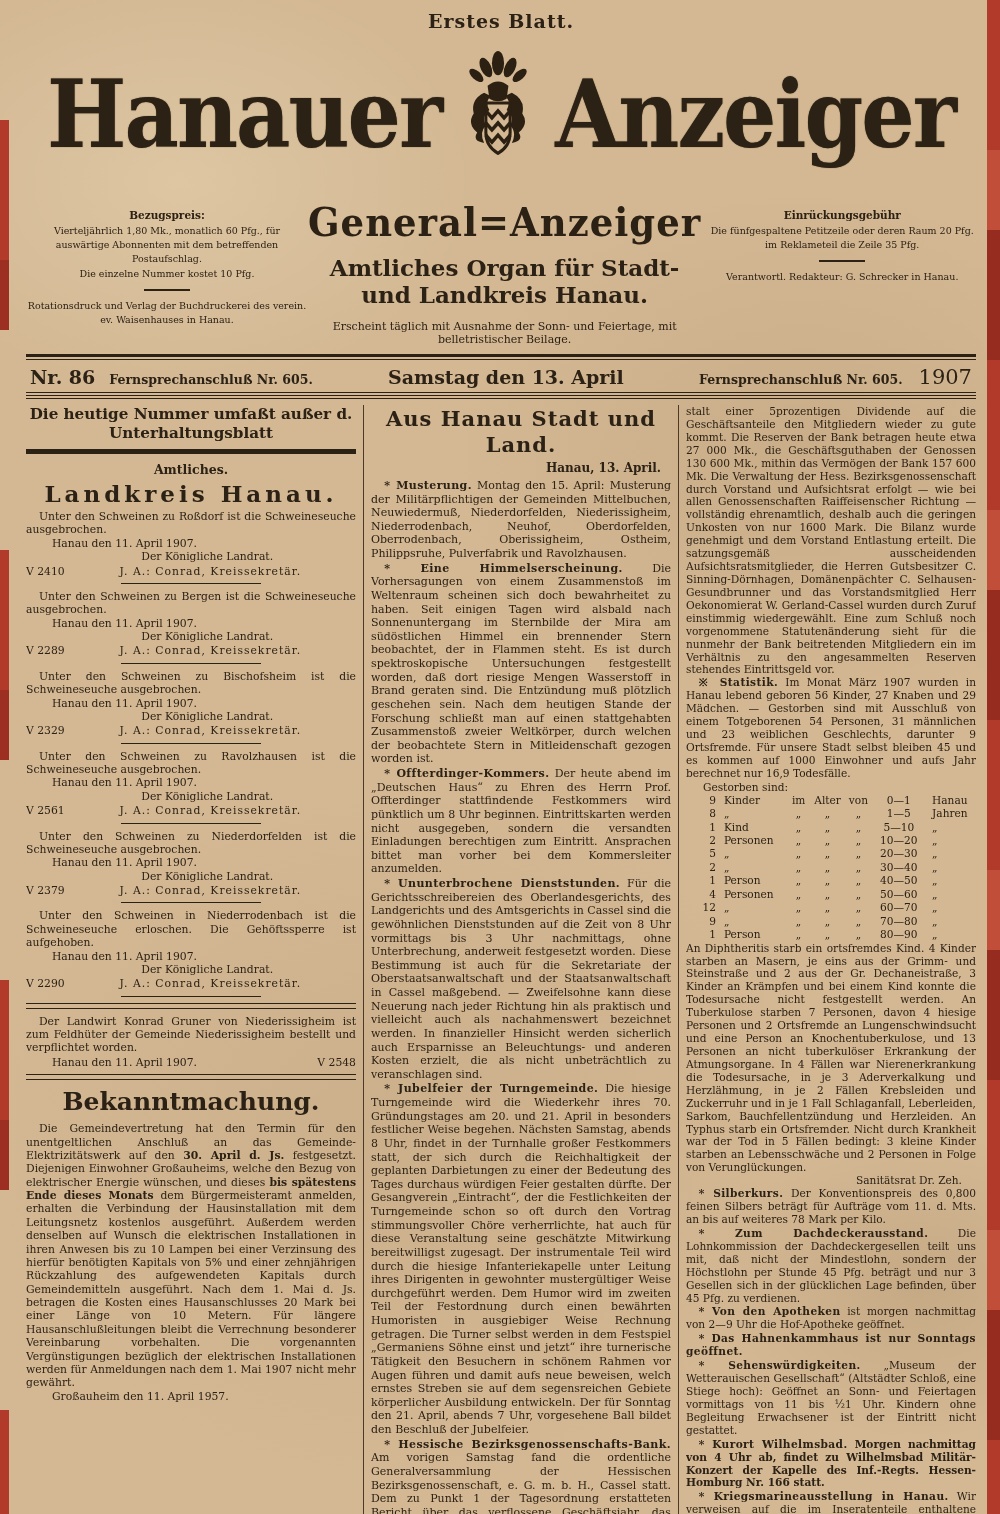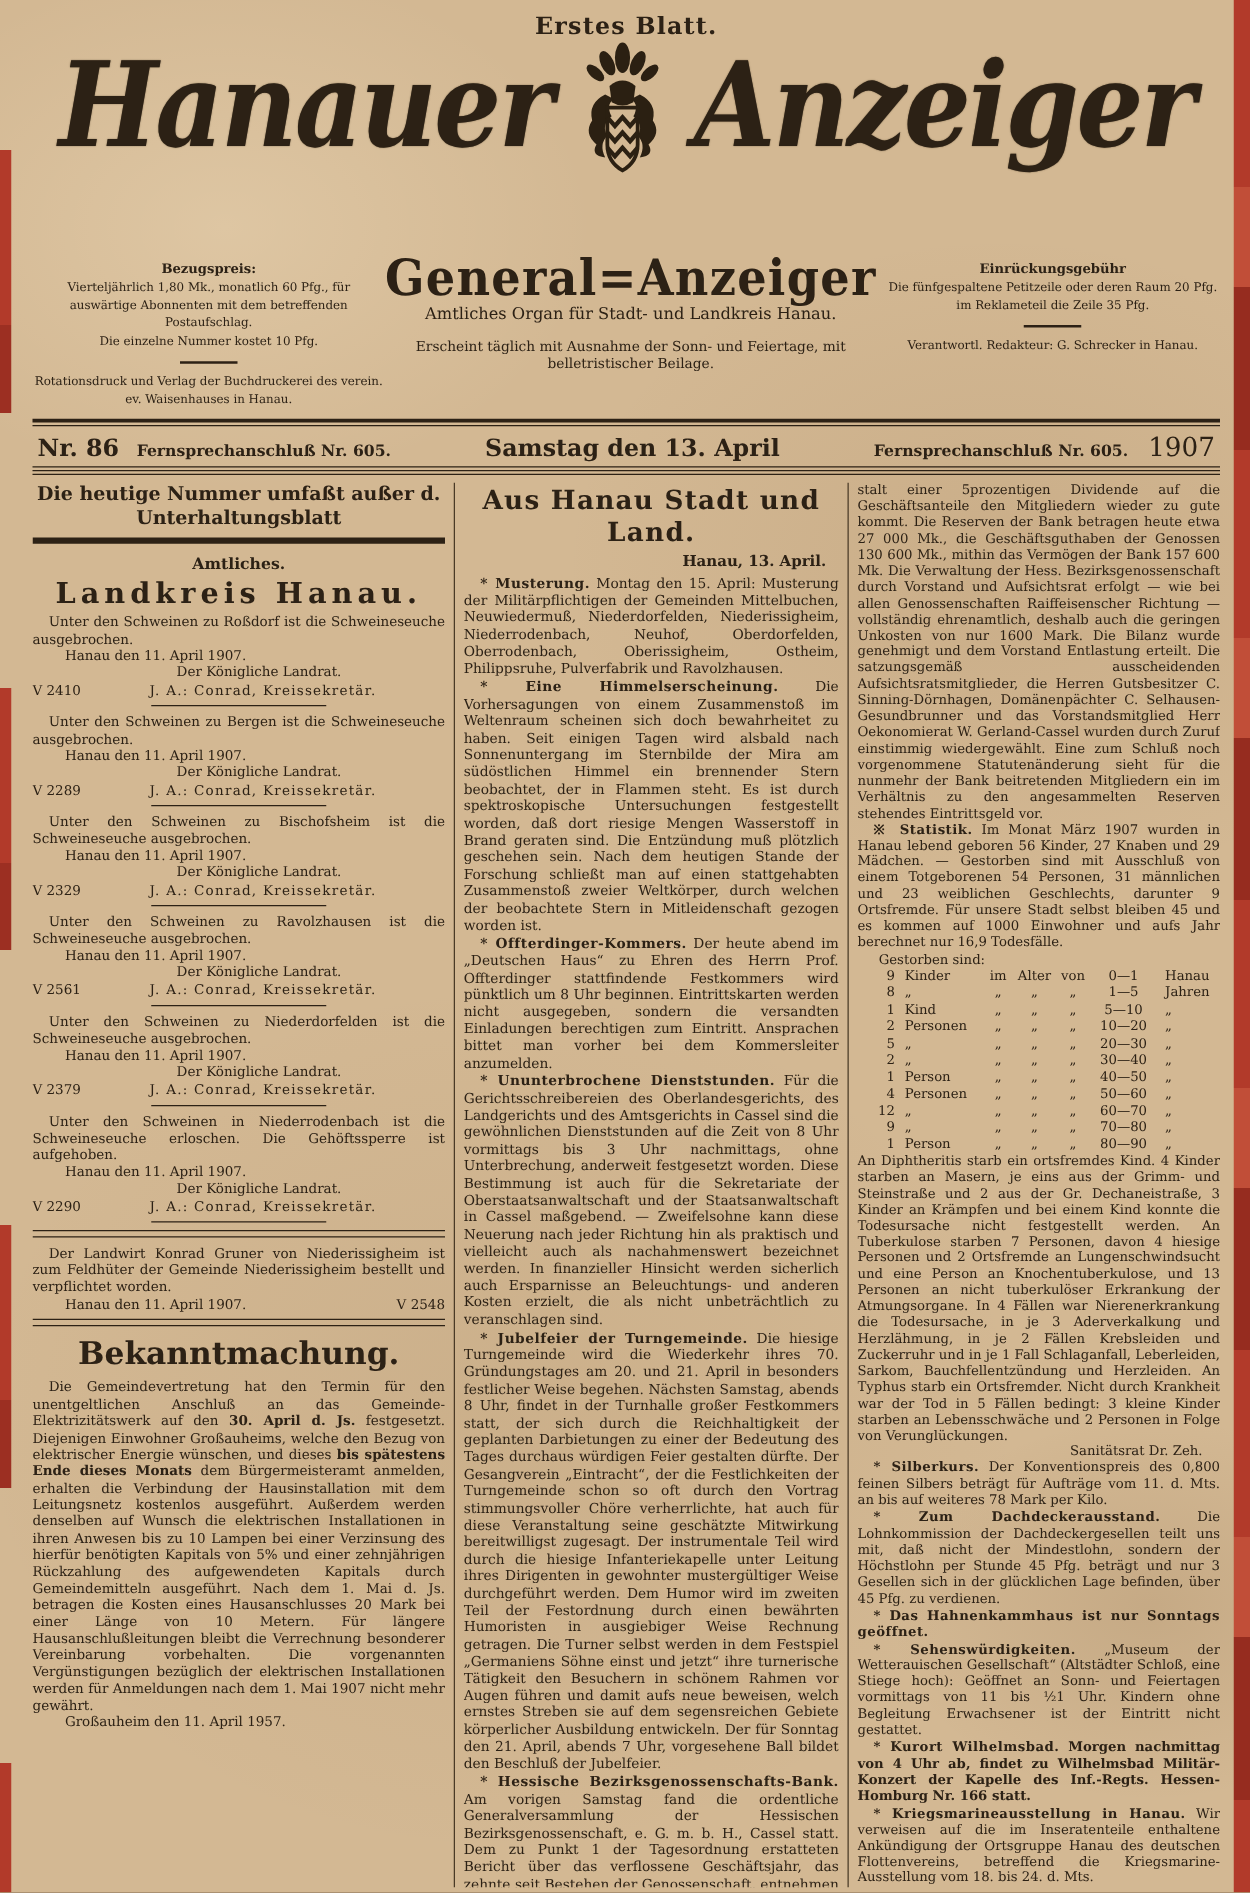--- a/index.html
+++ b/index.html
@@ -13,31 +13,31 @@
       #d3b893;}
   .edge{position:absolute;top:0;height:100%;z-index:5;}
   .edge-left{left:0;width:9px;
     background:repeating-linear-gradient(180deg, transparent 0 120px, #b23a2a 120px 260px, #9c2f22 260px 330px, transparent 330px 430px);}
   .edge-right{right:0;width:13px;
     background:repeating-linear-gradient(180deg, #b23a2a 0 150px, #c14e38 150px 230px, #962c1f 230px 360px);}
   .inner{position:absolute;left:26px;right:24px;top:0;bottom:0;}
 
   
   .edition{margin-top:10px;text-align:center;font-weight:bold;font-size:19px;letter-spacing:1px;}
-  .mastrow{display:flex;justify-content:center;align-items:flex-start;gap:18px;height:158px;margin-top:2px;font-style:italic;}
+  .mastrow{display:flex;justify-content:center;align-items:center;gap:18px;height:158px;margin-top:2px;}
   .mastword{font-size:84px;font-weight:bold;letter-spacing:-2px;transform:scaleY(1.12);
     text-shadow:0 0 1px rgba(40,28,12,.7);white-space:nowrap;}
   .crest{flex:0 0 auto;margin-top:-6px;}
   .subrow{display:flex;margin-top:6px;align-items:stretch;}
   .sidebox{flex:0 0 282px;font-size:9.5px;text-align:center;line-height:1.5;padding-top:10px;}
   .sidebox .boxtitle{font-weight:bold;font-size:10.5px;}
   .sidebox .boxsep{width:46px;border-top:2px solid #2c2115;margin:8px auto;}
   .centerbox{flex:1;text-align:center;}
   .genanz{font-size:37px;font-weight:bold;letter-spacing:1px;margin-top:2px;transform:scaleY(1.08);}
-  .organ{font-size:13px;font-weight:normal;}
+  .organ{font-size:23px;font-weight:bold;margin-top:10px;}
   .publish{font-size:11px;margin-top:12px;}
   .rule-heavy{border-top:3px solid #2c2115;border-bottom:1px solid #2c2115;height:2px;margin-top:8px;}
   .dateline{display:flex;align-items:baseline;padding:5px 4px 3px 4px;}
   .dl-issue{font-weight:bold;font-size:19px;flex:0 0 auto;}
   .dl-phone{font-weight:bold;font-size:12.5px;margin-left:14px;flex:1;}
   .dl-date{font-weight:bold;font-size:19px;flex:1;text-align:center;}
   .dl-phone2{font-weight:bold;font-size:12.5px;flex:1;text-align:right;margin-right:16px;}
   .dl-year{font-size:21px;flex:0 0 auto;}
   .rule-triple{height:5px;border-top:1px solid #2c2115;border-bottom:1px solid #2c2115;
     background:linear-gradient(#2c2115,#2c2115) center/100% 1px no-repeat;}
@@ -398,20 +398,21 @@
           </div>
         <p>An Diphtheritis starb ein ortsfremdes Kind. 4 Kinder starben an Masern, je eins aus der Grimm- und Steinstraße und 2 aus der Gr. Dechaneistraße, 3 Kinder an Krämpfen und bei einem Kind konnte die Todesursache nicht festgestellt werden. An Tuberkulose starben 7 Personen, davon 4 hiesige Personen und 2 Ortsfremde an Lungenschwindsucht und eine Person an Knochentuberkulose, und 13 Personen an nicht tuberkulöser Erkrankung der Atmungsorgane. In 4 Fällen war Nierenerkrankung die Todesursache, in je 3 Aderverkalkung und Herzlähmung, in je 2 Fällen Krebsleiden und Zuckerruhr und in je 1 Fall Schlaganfall, Leberleiden, Sarkom, Bauchfellentzündung und Herzleiden. An Typhus starb ein Ortsfremder. Nicht durch Krankheit war der Tod in 5 Fällen bedingt: 3 kleine Kinder starben an Lebensschwäche und 2 Personen in Folge von Verunglückungen.</p>
         <div class="stat-sig">Sanitätsrat Dr. Zeh.</div>
 
         <div>
 
             <p class="art"><b class="lead">* Silberkurs.</b> <span>Der Konventionspreis des 0,800 feinen Silbers beträgt für Aufträge vom 11. d. Mts. an bis auf weiteres 78 Mark per Kilo.</span></p>
 
             <p class="art"><b class="lead">* Zum Dachdeckerausstand.</b> <span>Die Lohnkommission der Dachdeckergesellen teilt uns mit, daß nicht der Mindestlohn, sondern der Höchstlohn per Stunde 45 Pfg. beträgt und nur 3 Gesellen sich in der glücklichen Lage befinden, über 45 Pfg. zu verdienen.</span></p>
 
+            <p class="art"><b class="lead">* Von den Apotheken</b> <span>ist morgen nachmittag von 2—9 Uhr die Hof-Apotheke geöffnet.</span></p>
 
             <p class="art art-bold"><b class="lead">* Das Hahnenkammhaus ist nur Sonntags geöffnet.</b> <span></span></p>
 
             <p class="art"><b class="lead">* Sehenswürdigkeiten.</b> <span>„Museum der Wetterauischen Gesellschaft“ (Altstädter Schloß, eine Stiege hoch): Geöffnet an Sonn- und Feiertagen vormittags von 11 bis ½1 Uhr. Kindern ohne Begleitung Erwachsener ist der Eintritt nicht gestattet.</span></p>
 
             <p class="art art-bold"><b class="lead">* Kurort Wilhelmsbad.</b> <span>Morgen nachmittag von 4 Uhr ab, findet zu Wilhelmsbad Militär-Konzert der Kapelle des Inf.-Regts. Hessen-Homburg Nr. 166 statt.</span></p>
 
             <p class="art"><b class="lead">* Kriegsmarineausstellung in Hanau.</b> <span>Wir verweisen auf die im Inseratenteile enthaltene Ankündigung der Ortsgruppe Hanau des deutschen Flottenvereins, betreffend die Kriegsmarine-Ausstellung vom 18. bis 24. d. Mts.</span></p>
 
           </div>

